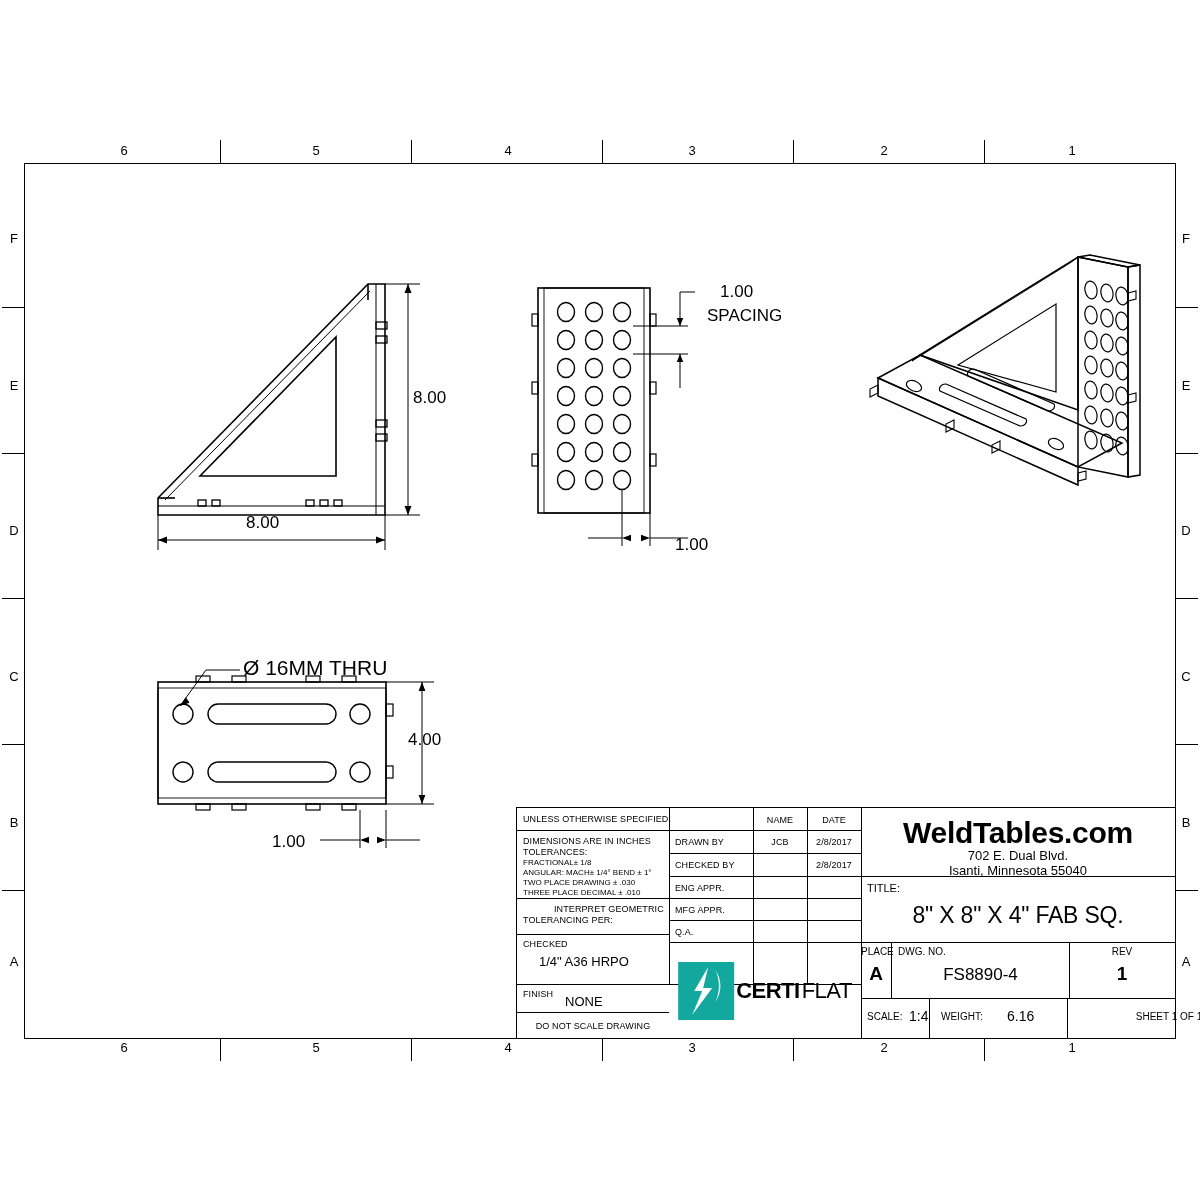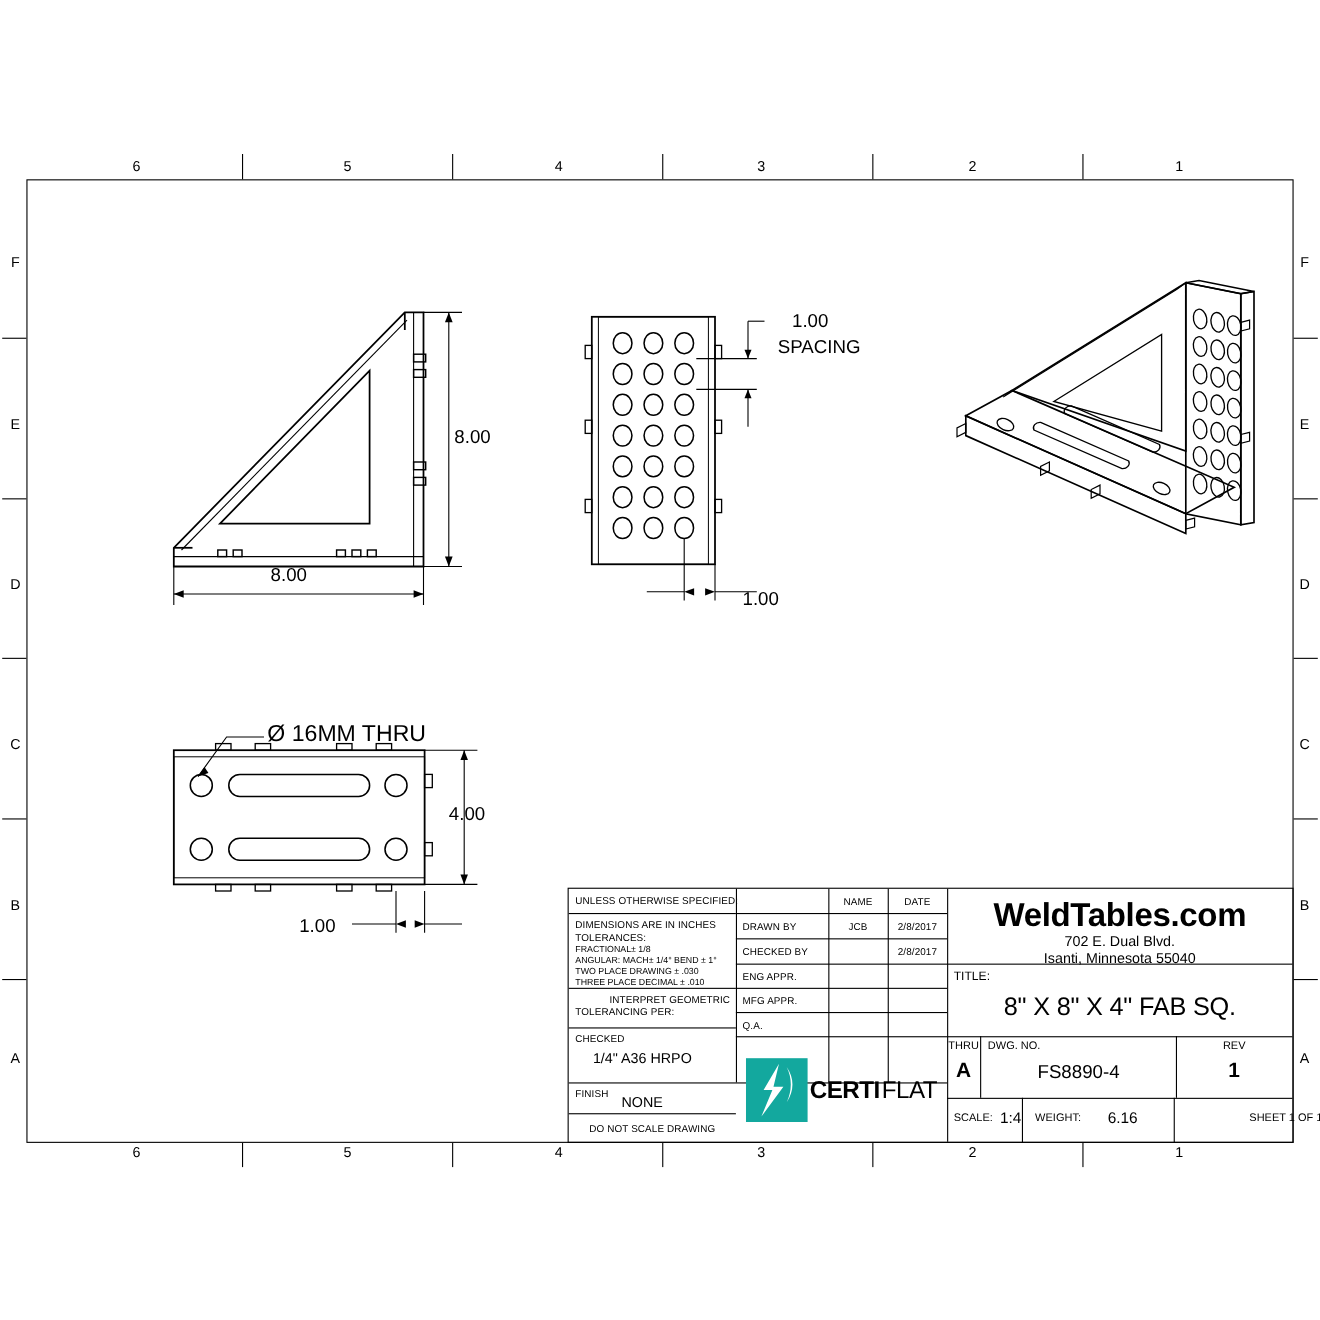--- a/index.html
+++ b/index.html
@@ -465,21 +465,21 @@
       </div>
     </div>
 
     <div class="abs brand-name" style="left:344px;top:8px;width:314px;">WeldTables.com</div>
     <div class="abs brand-addr" style="left:344px;top:40px;width:314px;">702 E. Dual Blvd.</div>
     <div class="abs brand-addr" style="left:344px;top:55px;width:314px;">Isanti, Minnesota 55040</div>
 
     <div class="abs title-label" style="left:350px;top:74px;">TITLE:</div>
     <div class="abs title-main" style="left:344px;top:94px;width:314px;">8" X 8" X 4" FAB SQ.</div>
 
-    <div class="abs hdr-sm center" style="left:344px;top:138px;width:30px;">THRU</div>
+    <div class="abs hdr-sm center" style="left:344px;top:138px;width:30px;">PLACE</div>
     <div class="abs val-lg center" style="left:344px;top:155px;width:30px;">A</div>
 
     <div class="abs hdr-sm" style="left:381px;top:138px;">DWG.  NO.</div>
     <div class="abs val-dwg center" style="left:375px;top:157px;width:177px;">FS8890-4</div>
 
     <div class="abs hdr-sm center" style="left:552px;top:138px;width:106px;">REV</div>
     <div class="abs val-lg center" style="left:552px;top:155px;width:106px;">1</div>
 
     <div class="abs hdr-sm" style="left:350px;top:203px;">SCALE:</div>
     <div class="abs val-md" style="left:392px;top:200px;">1:4</div>

